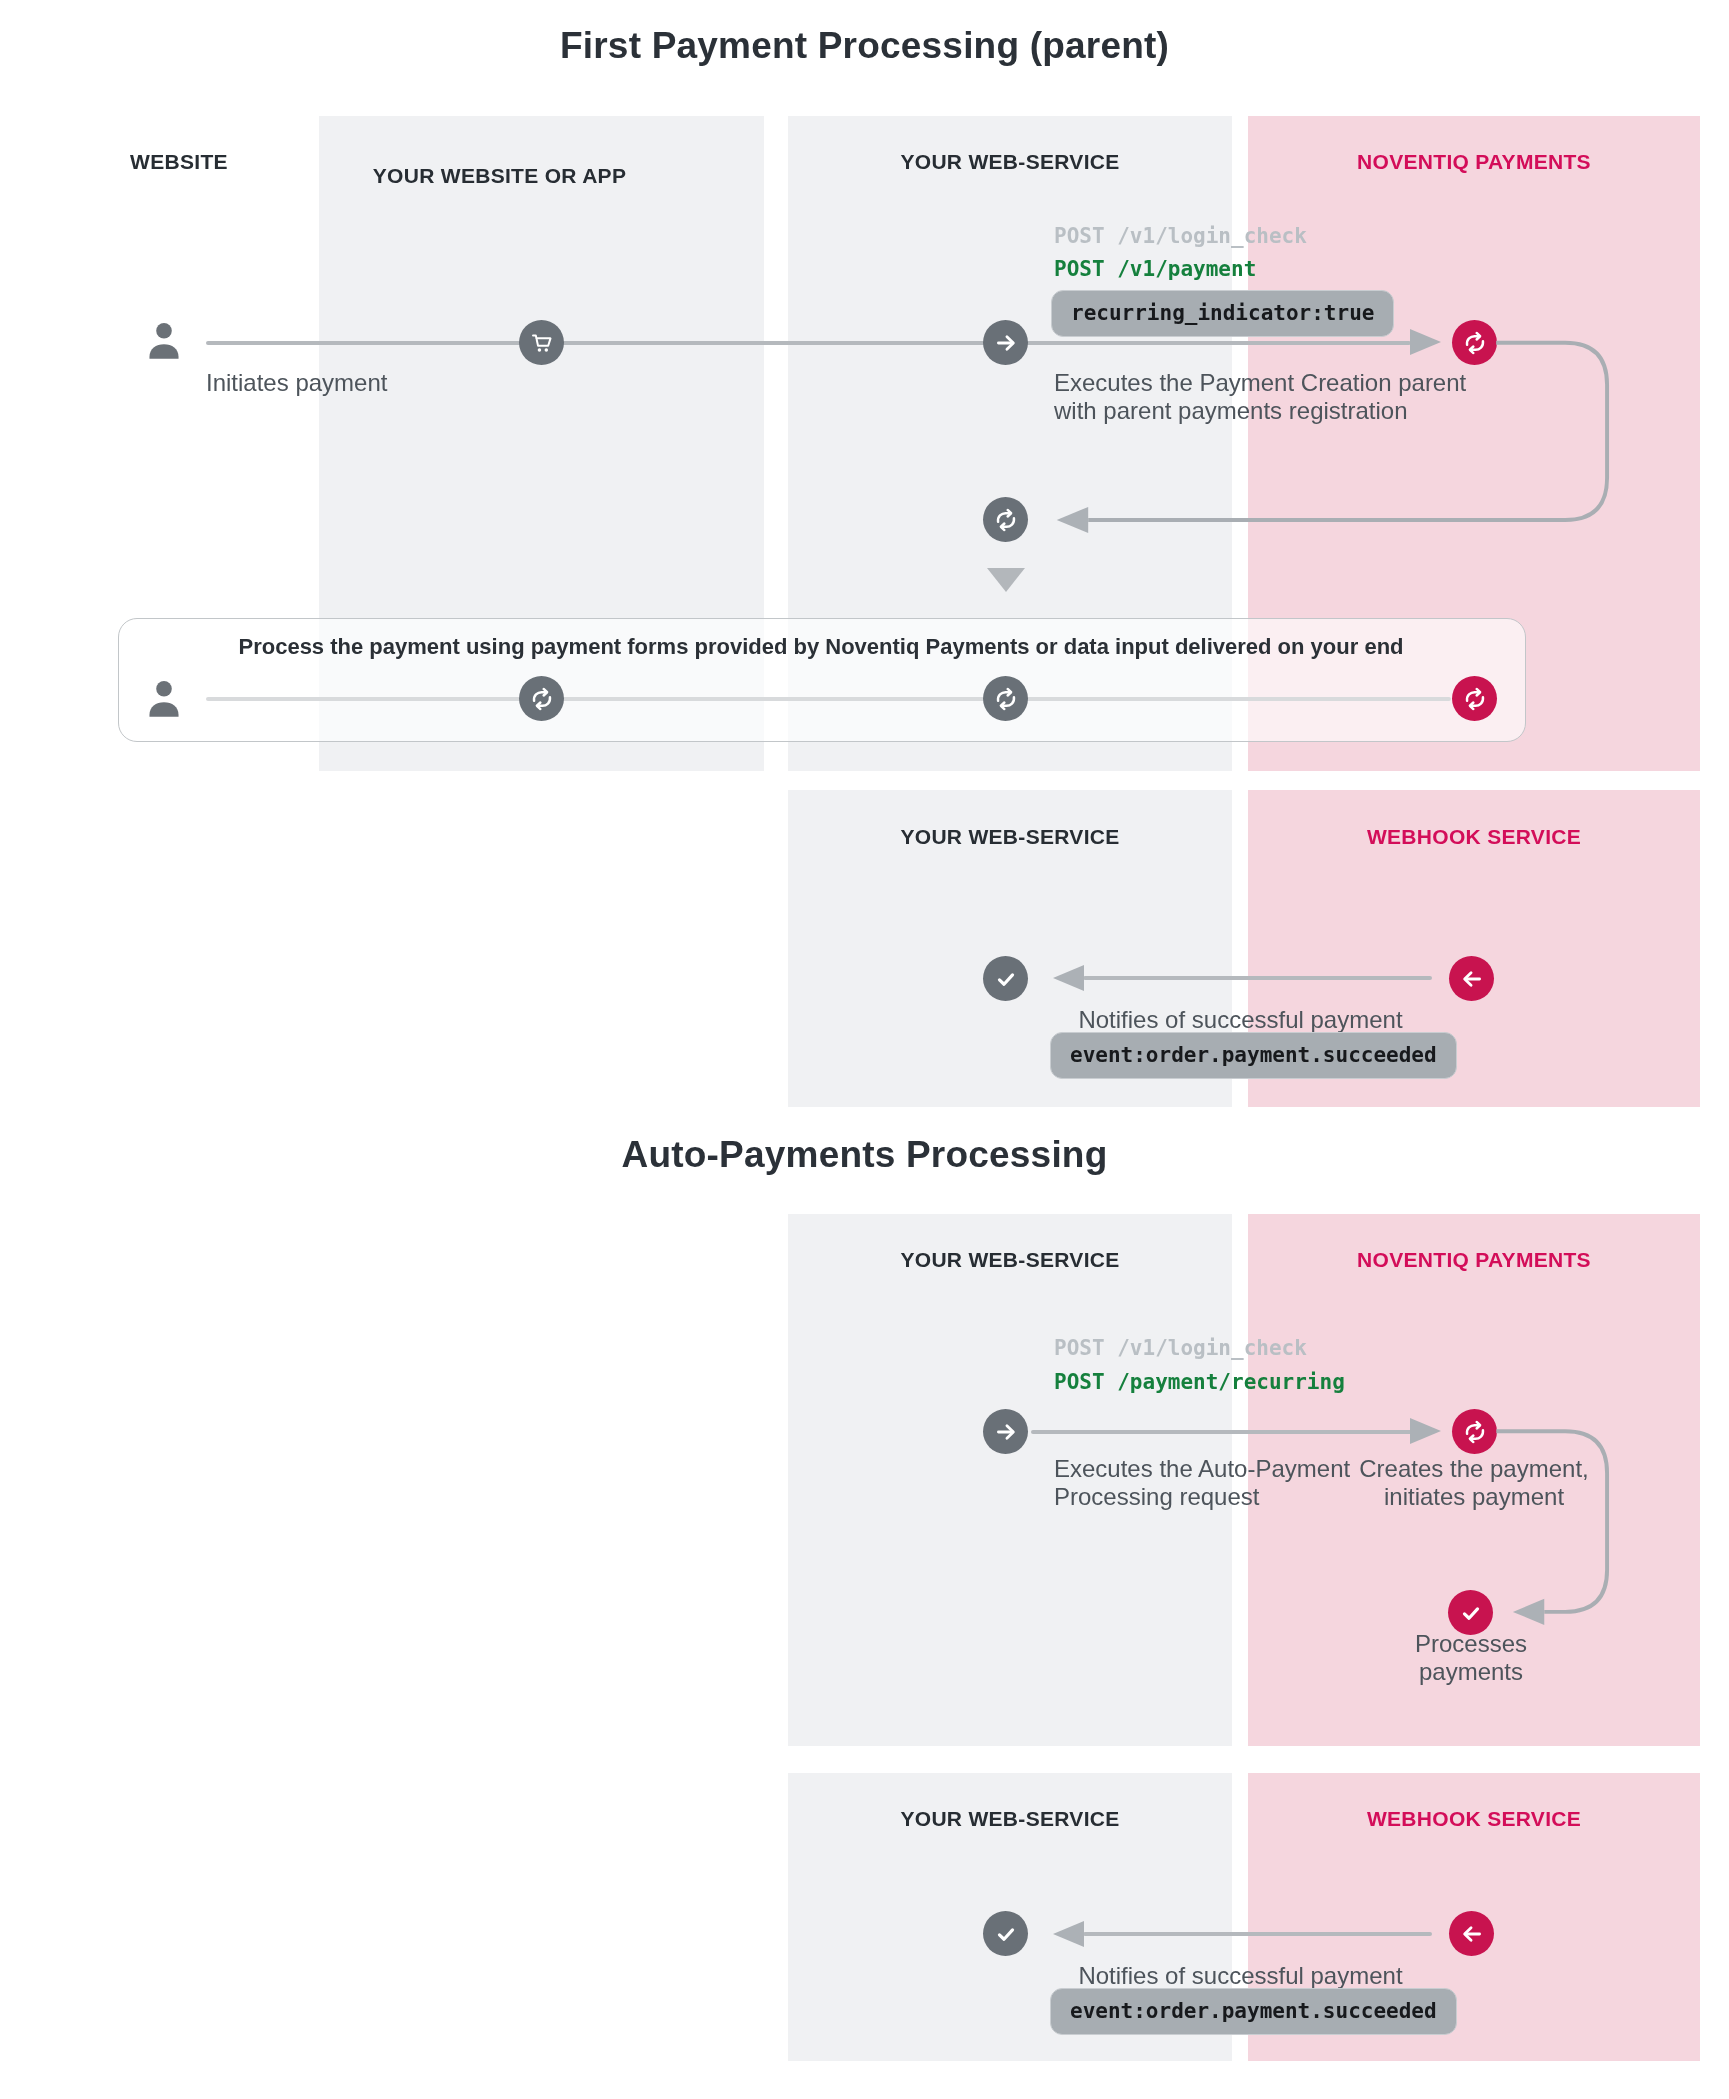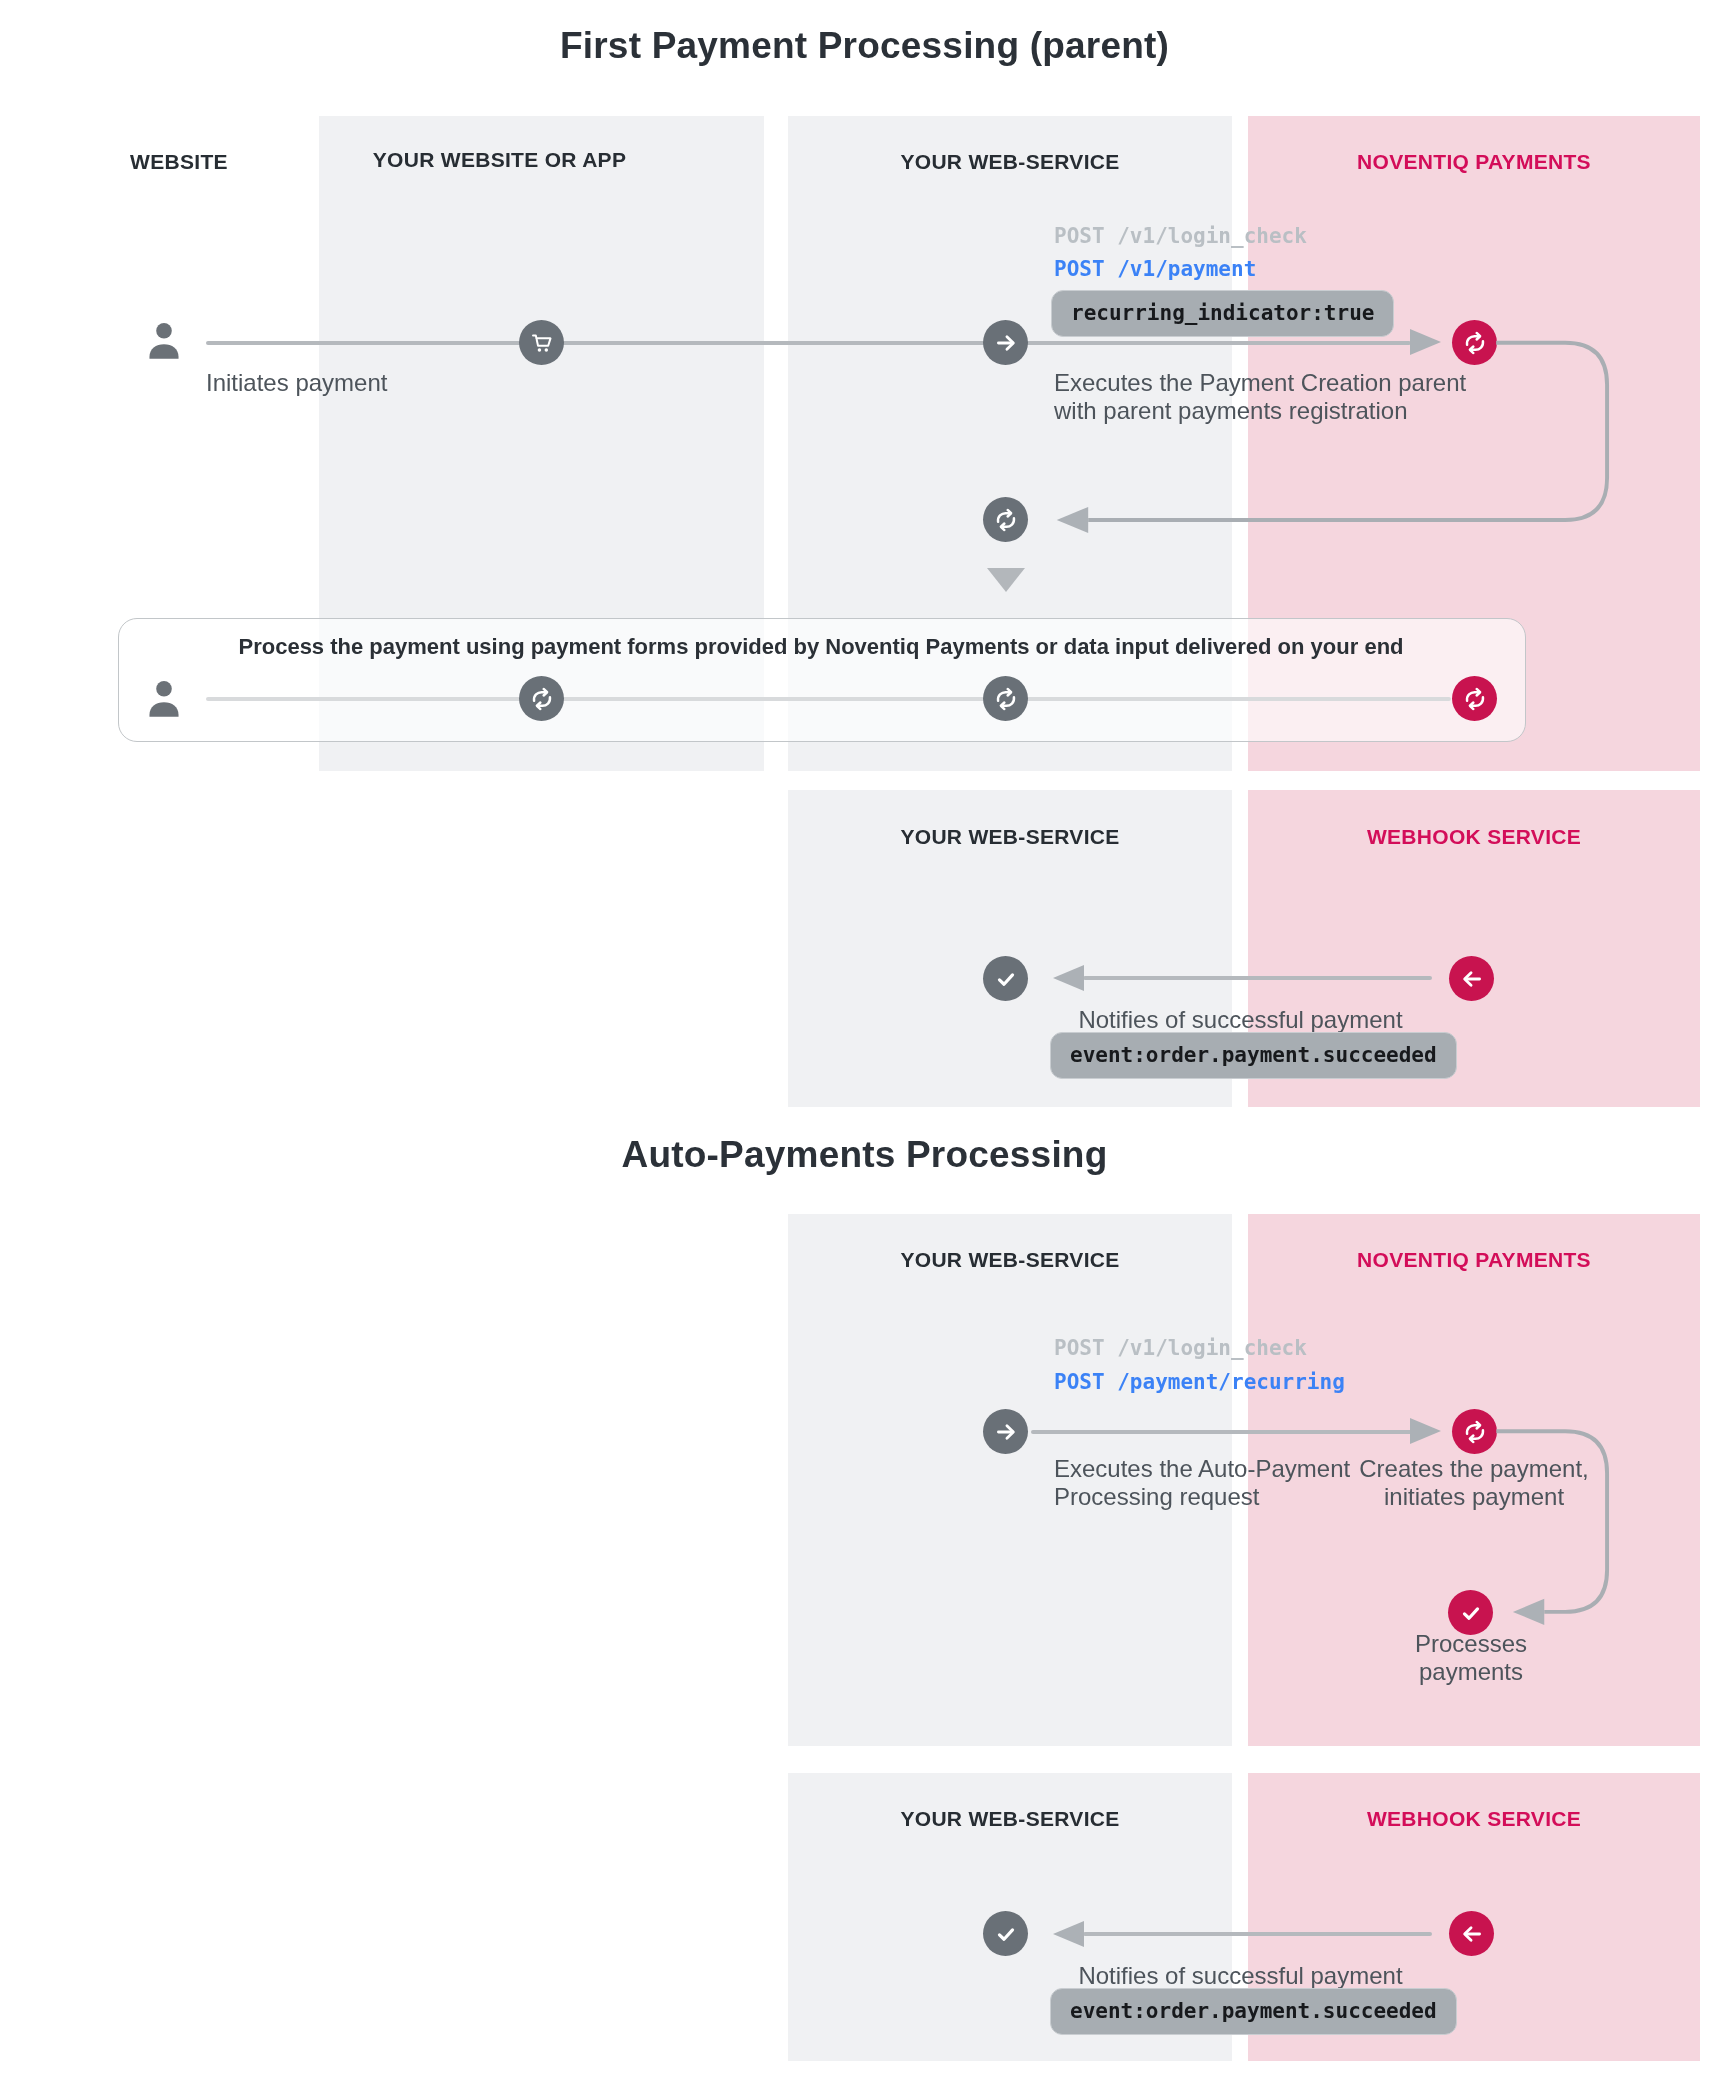--- a/index.html
+++ b/index.html
@@ -6,21 +6,21 @@
   #stage{position:relative;width:1729px;height:2100px;background:#ffffff;
          font-family:"Liberation Sans",sans-serif;overflow:hidden;}
   .title{position:absolute;left:0;width:1729px;text-align:center;
          font-size:37px;font-weight:bold;color:#2b3138;letter-spacing:0.2px;}
   .col{position:absolute;background:#f0f1f3;}
   .col.pink{background:#f5d6de;}
   .colhead{position:absolute;font-size:21px;font-weight:bold;color:#272d33;
            text-align:center;letter-spacing:0.3px;}
   .colhead.red{color:#d30d59;}
   .code{position:absolute;font-family:"DejaVu Sans Mono","Liberation Mono",monospace;
-        font-size:21px;font-weight:bold;color:#3b82f6;white-space:pre;}
+        font-size:21px;font-weight:bold;color:#15803d;white-space:pre;}
   .code.muted{color:#b9bfc4;}
   .badge{position:absolute;font-family:"DejaVu Sans Mono","Liberation Mono",monospace;
          font-size:21px;font-weight:bold;color:#17191c;background:#a7adb2;
          border:1.7px solid #c9cdd1;border-radius:12.2px;height:45px;line-height:45px;
          padding:0 19px;white-space:pre;}
   .desc{position:absolute;font-size:24px;color:#4d545b;white-space:pre;}
   .desc.center{text-align:center;}
   .hline{position:absolute;height:4.4px;background:#b5b9bd;border-radius:2.2px;}
   .hline.light{background:#d8dadc;}
   .ah-r{position:absolute;width:0;height:0;border-top:13px solid transparent;
@@ -78,21 +78,21 @@
 
 <div id="stage">
 
   <div class="title" style="top:24.5px">First Payment Processing (parent)</div>
 
   <div class="col" style="left:319px;top:116px;width:445px;height:655px"></div>
   <div class="col" style="left:788px;top:116px;width:444px;height:655px"></div>
   <div class="col pink" style="left:1248px;top:116px;width:452px;height:655px"></div>
 
   <div class="colhead" style="left:70px;top:150px;width:218px">WEBSITE</div>
-  <div class="colhead" style="left:319px;top:148px;width:361px">YOUR WEBSITE OR APP</div>
+  <div class="colhead" style="left:319px;top:164px;width:361px">YOUR WEBSITE OR APP</div>
   <div class="colhead" style="left:788px;top:150px;width:444px">YOUR WEB-SERVICE</div>
   <div class="colhead red" style="left:1248px;top:150px;width:452px">NOVENTIQ PAYMENTS</div>
 
   <div class="code muted" style="left:1054px;top:224px">POST /v1/login_check</div>
   <div class="code" style="left:1054px;top:257px">POST /v1/payment</div>
   <div class="badge" style="left:1051px;top:290px">recurring_indicator:true</div>
 
   <div class="hline" style="left:206px;top:341px;width:1205px"></div>
   <div class="ah-r" style="left:1410px;top:329px"></div>
   <div class="person" style="left:143px;top:318px">

